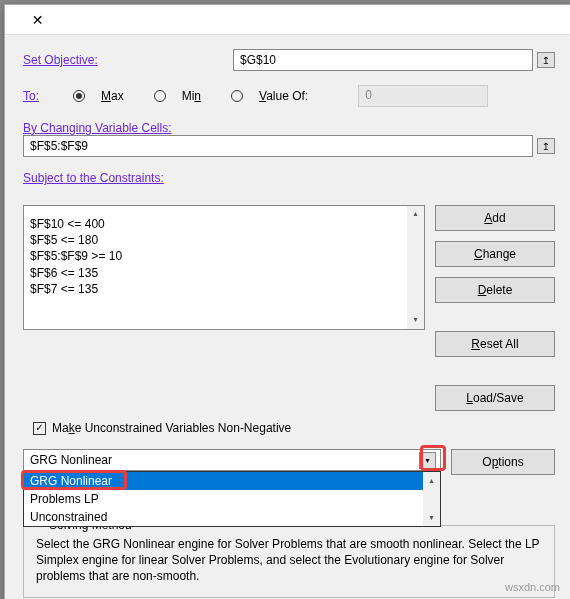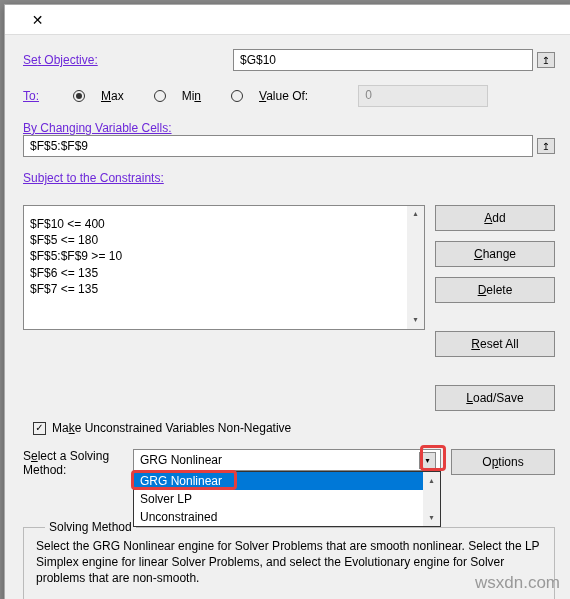--- a/index.html
+++ b/index.html
@@ -34,21 +34,21 @@
 .dropdown { height: 22px; border: 1px solid #888; background: #fff; display: flex; align-items: center; justify-content: space-between; padding: 2px 4px 2px 6px; }
 .dropdown-arrow { width: 17px; height: 17px; border: 1px solid #888; background: #e1e1e1; display: flex; align-items: center; justify-content: center; font-size: 8px; }
 .redbox { position: absolute; border: 3px solid #e53e3e; border-radius: 4px; pointer-events: none; }
 .dropdown-list { border: 1px solid #333; background: #fff; position: absolute; top: 22px; left: 0; right: 0; z-index: 10; }
 .dropdown-item { padding: 2px 6px; }
 .dropdown-item.selected { background: #0078d7; color: #fff; }
 .dd-scroll { position: absolute; right: 0; top: 0; bottom: 0; width: 17px; background: #f0f0f0; display: flex; flex-direction: column; }
 .groupbox { border: 1px solid #bbb; margin-top: 50px; padding: 10px 12px 12px 12px; position: relative; }
 .groupbox-title { position: absolute; top: -8px; left: 21px; background: #f0f0f0; padding: 0 4px; }
 .groupbox-text { line-height: 1.35; }
-.watermark { position: fixed; bottom: 6px; right: 10px; color: #999; font-size: 17px; }
+.watermark { position: fixed; bottom: 6px; right: 10px; color: #999; font-size: 11px; }
 u { text-decoration: underline; }
 </style>
 </head>
 <body>
 
 <div class="window">
   <div class="titlebar">
     <div class="titlebar-close">✕</div>
   </div>
   <div class="content">
@@ -128,30 +128,29 @@
           </div>
       </div>
     </div>
 
     <div class="checkbox-row">
       <div class="checkbox">✓</div>
       <span>Ma<u>k</u>e Unconstrained Variables Non-Negative</span>
     </div>
 
     <div class="method-row">
-      <div class="method-label">S<u>e</u>lect a Solving Method:</div>
       <div class="dropdown-wrap">
         <div class="dropdown">
           <span>GRG Nonlinear</span>
           <div class="dropdown-arrow">▾</div>
           <div class="redbox" style="top:-4px; right:-5px; width:26px; height:26px;"></div>
         </div>
         <div class="dropdown-list">
           <div class="dropdown-item selected">GRG Nonlinear</div>
-          <div class="dropdown-item">Solver LP</div>
+          <div class="dropdown-item">Problems LP</div>
           <div class="dropdown-item">Unconstrained</div>
           <div class="dd-scroll">
             <div class="scroll-arrow">▴</div>
             <div class="scroll-track"></div>
             <div class="scroll-arrow">▾</div>
           </div>
           <div class="redbox" style="top:-2px; left:-3px; width:106px; height:20px;"></div>
         </div>
       </div>
       <div class="btn" style="width:104px">

